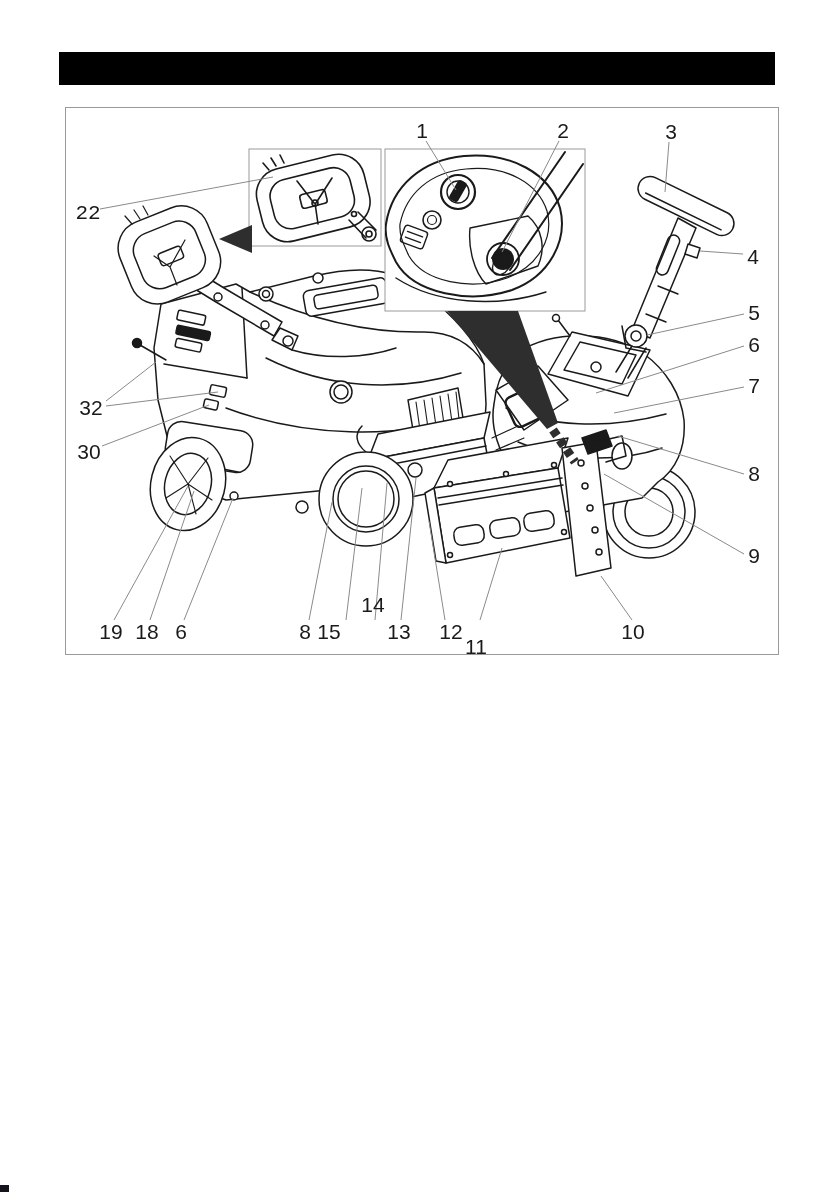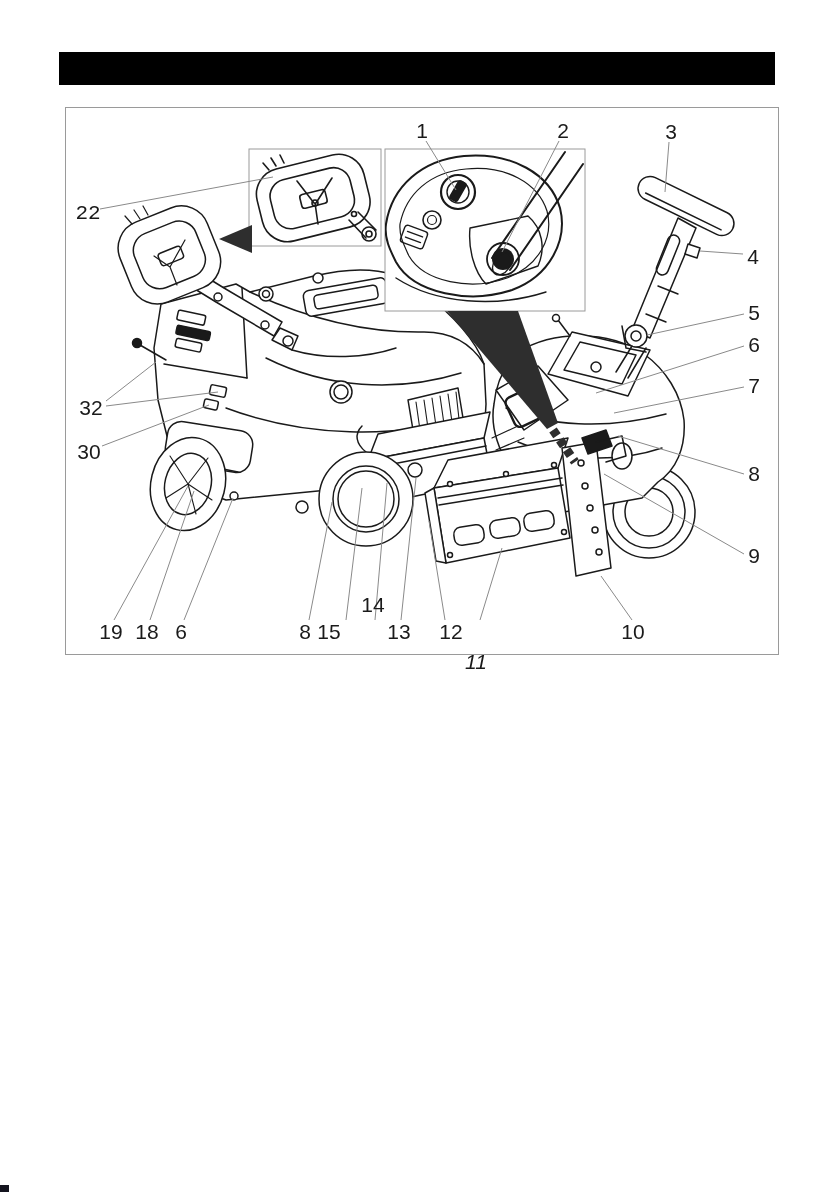--- a/index.html
+++ b/index.html
@@ -259,21 +259,21 @@
   <span class="callout" style="left:356px; top:22px;">1</span>
   <span class="callout" style="left:497px; top:22px;">2</span>
   <span class="callout" style="left:605px; top:23px;">3</span>
   <span class="callout" style="left:687px; top:148px;">4</span>
   <span class="callout" style="left:688px; top:204px;">5</span>
   <span class="callout" style="left:688px; top:236px;">6</span>
   <span class="callout" style="left:688px; top:277px;">7</span>
   <span class="callout" style="left:688px; top:365px;">8</span>
   <span class="callout" style="left:688px; top:447px;">9</span>
   <span class="callout" style="left:567px; top:523px;">10</span>
-  <span class="callout" style="left:410px; top:553px;font-style:italic;">11</span>
+  <span class="callout" style="left:410px; top:538px;">11</span>
   <span class="callout" style="left:385px; top:523px;">12</span>
   <span class="callout" style="left:333px; top:523px;">13</span>
   <span class="callout" style="left:307px; top:496px;">14</span>
   <span class="callout" style="left:263px; top:523px;">15</span>
   <span class="callout" style="left:239px; top:523px;">8</span>
   <span class="callout" style="left:115px; top:523px;">6</span>
   <span class="callout" style="left:81px;  top:523px;">18</span>
   <span class="callout" style="left:45px;  top:523px;">19</span>
   <span class="callout" style="left:23px;  top:343px;">30</span>
   <span class="callout" style="left:25px;  top:299px;">32</span>

